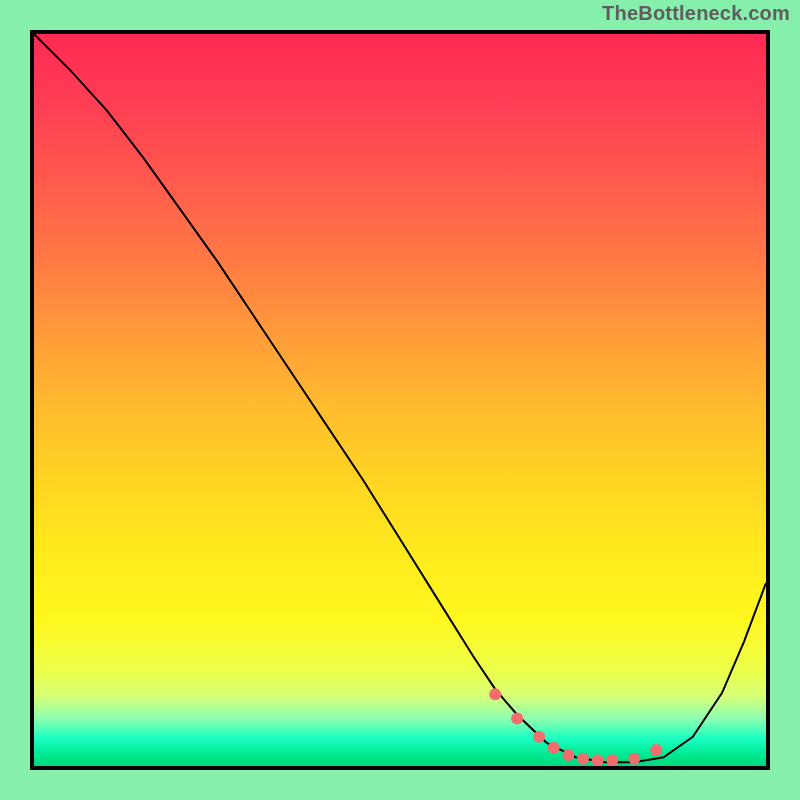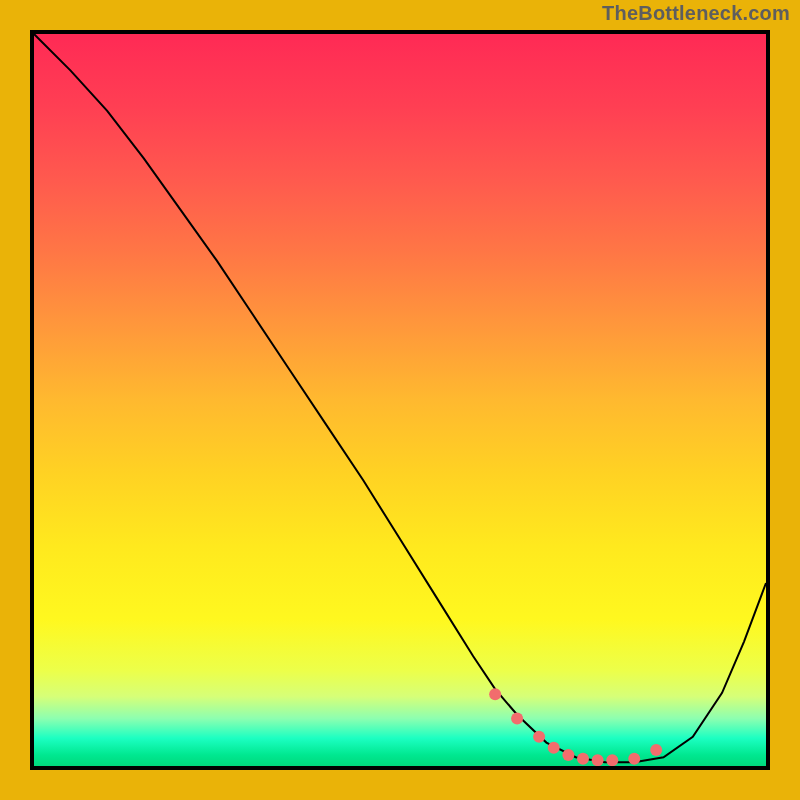--- a/index.html
+++ b/index.html
@@ -7,21 +7,21 @@
     padding: 0;
     width: 800px;
     height: 800px;
     overflow: hidden;
     font-family: Arial, Helvetica, sans-serif;
   }
   .chart-wrap {
     position: relative;
     width: 800px;
     height: 800px;
-    background: #eab308;
+    background: #86efac;
   }
   .watermark {
     position: absolute;
     top: 2px;
     right: 10px;
     font-size: 20px;
     font-weight: 600;
     color: #5e5e5e;
     letter-spacing: 0.2px;
     z-index: 20;

